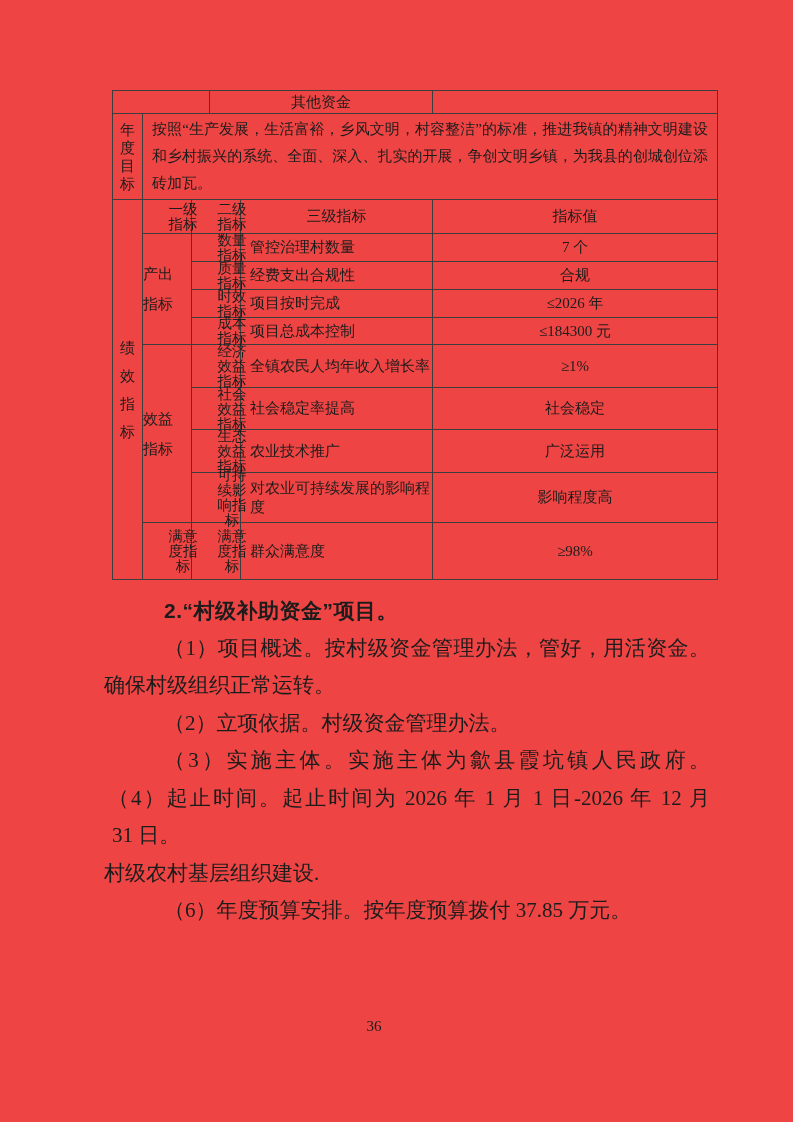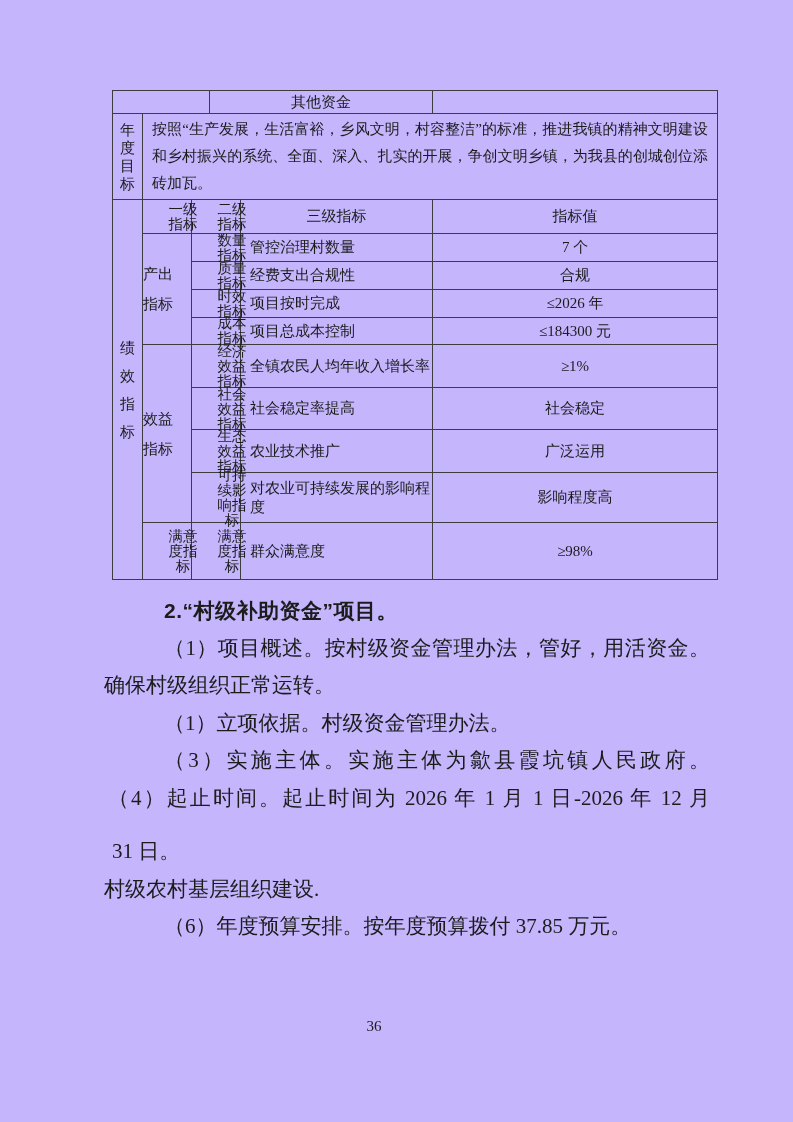--- a/index.html
+++ b/index.html
@@ -1,21 +1,21 @@
 <!DOCTYPE html>
 <html><head>
 <meta charset="utf-8">
 <style>
   * { margin: 0; padding: 0; box-sizing: border-box; }
   html, body { background: #ffffff; }
   .page {
     position: relative;
     width: 793px;
     height: 1122px;
-    background: #c4b5fd;
+    background: #ef4444;
     font-family: "Liberation Serif", serif;
     color: #1c1c1c;
     overflow: hidden;
   }
 
   
   table.perf {
     position: absolute;
     left: 112px;
     top: 90px;
@@ -93,21 +93,21 @@
   .section-heading {
     font-family: "Liberation Sans", sans-serif;
     font-weight: bold;
     font-size: 21px;
     text-indent: 60px;
     letter-spacing: 0.5px;
   }
   .bline { font-size: 21px; }
   .indent    { text-indent: 60px; }
   .indent-xs { text-indent: 4px; }
-  .indent-sm { text-indent: 8px; margin-top: 16px; }
+  .indent-sm { text-indent: 8px; }
   .fill {
     text-align: justify;
     text-justify: inter-character;
     text-align-last: justify;
   }
 
   
   .page-number {
     position: absolute;
     left: 0;
@@ -253,21 +253,21 @@
       <td class="l3">群众满意度</td>
       <td class="val">≥98%</td>
     </tr>
   </tbody>
     </table>
 
   <div class="body-text">
     <div class="section-heading">2.“村级补助资金”项目。</div>
     <div class="bline indent fill">（1）项目概述。按村级资金管理办法，管好，用活资金。</div>
     <div class="bline">确保村级组织正常运转。</div>
-    <div class="bline indent">（1）立项依据。村级资金管理办法。</div>
+    <div class="bline indent">（2）立项依据。村级资金管理办法。</div>
     <div class="bline indent fill">（3）实施主体。实施主体为歙县霞坑镇人民政府。</div>
     <div class="bline indent-xs fill">（4）起止时间。起止时间为 2026 年 1 月 1 日-2026 年 12 月</div>
     <div class="bline indent-sm">31 日。</div>
     <div class="bline">村级农村基层组织建设.</div>
     <div class="bline indent">（6）年度预算安排。按年度预算拨付 37.85 万元。</div>
   </div>
 
   <div class="page-number">36</div>
 
 </div>

